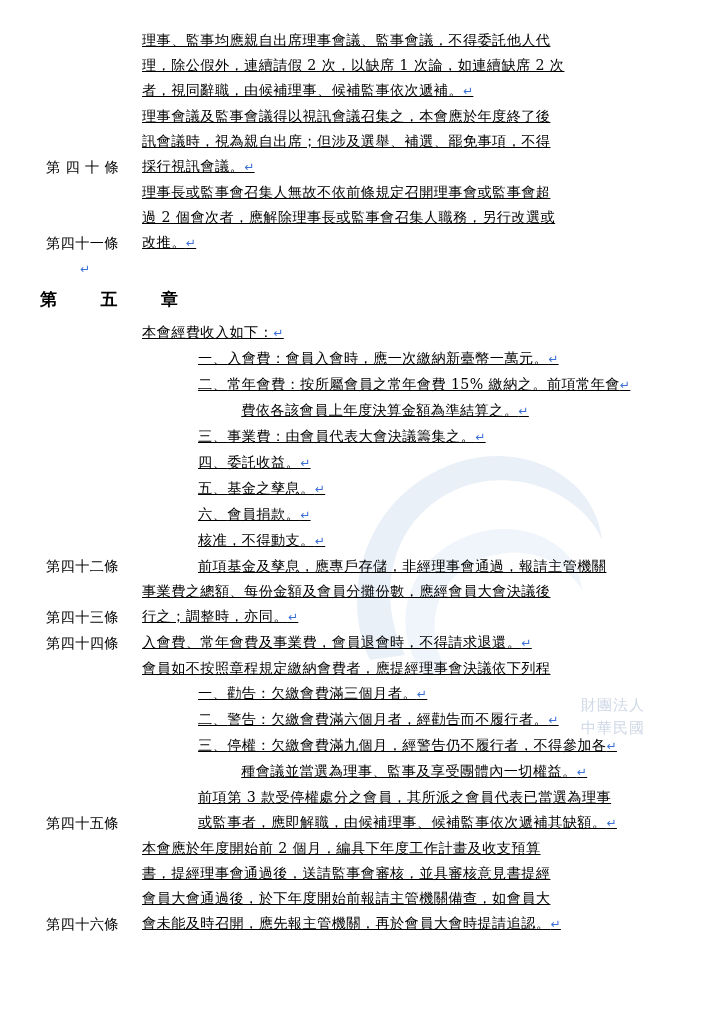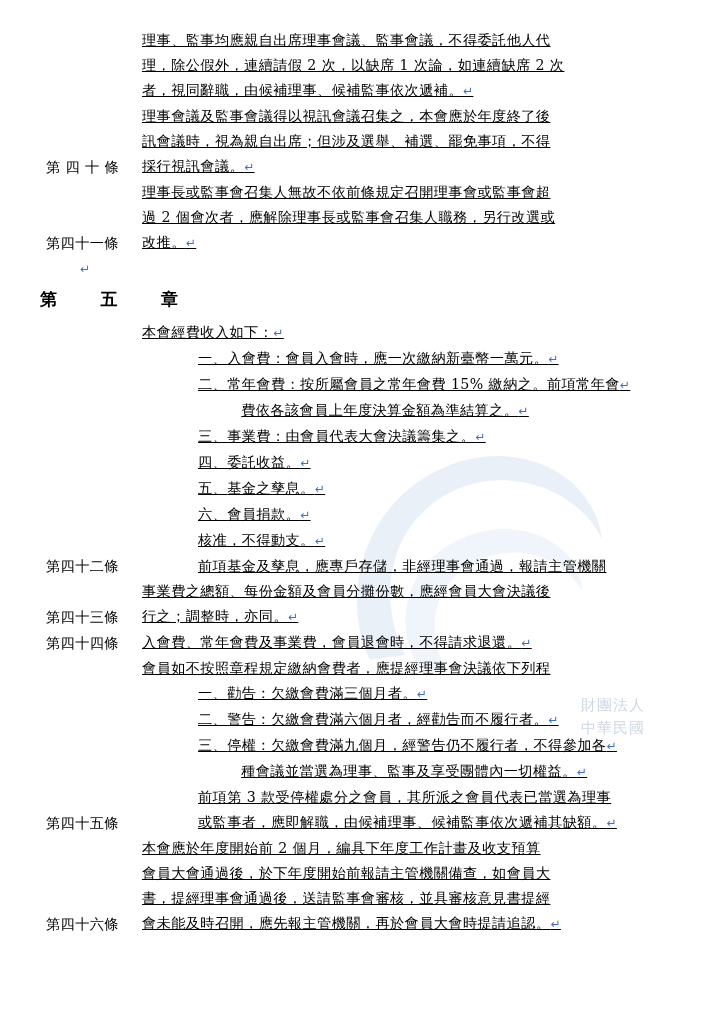--- a/index.html
+++ b/index.html
@@ -241,21 +241,21 @@
 
         <div class="para indent-1">前項第 3 款受停權處分之會員，其所派之會員代表已當選為理事</div>
         <div class="para indent-1"><span>或監事者，應即解職，由候補理事、候補監事依次遞補其缺額。</span><span class="pilcrow">↵</span></div>
       </div>
     </div>
 
     <div class="clause">
       <div class="clause-no">第四十六條</div>
       <div class="clause-body">
         <div class="para">本會應於年度開始前 2 個月，編具下年度工作計畫及收支預算</div>
+        <div class="para">書，提經理事會通過後，送請監事會審核，並具審核意見書提經</div>
         <div class="para">會員大會通過後，於下年度開始前報請主管機關備查，如會員大</div>
-        <div class="para">書，提經理事會通過後，送請監事會審核，並具審核意見書提經</div>
         <div class="para"><span>會未能及時召開，應先報主管機關，再於會員大會時提請追認。</span><span class="pilcrow">↵</span></div>
       </div>
     </div>
 
 
   </div>
 </div>
 
 </body></html>

